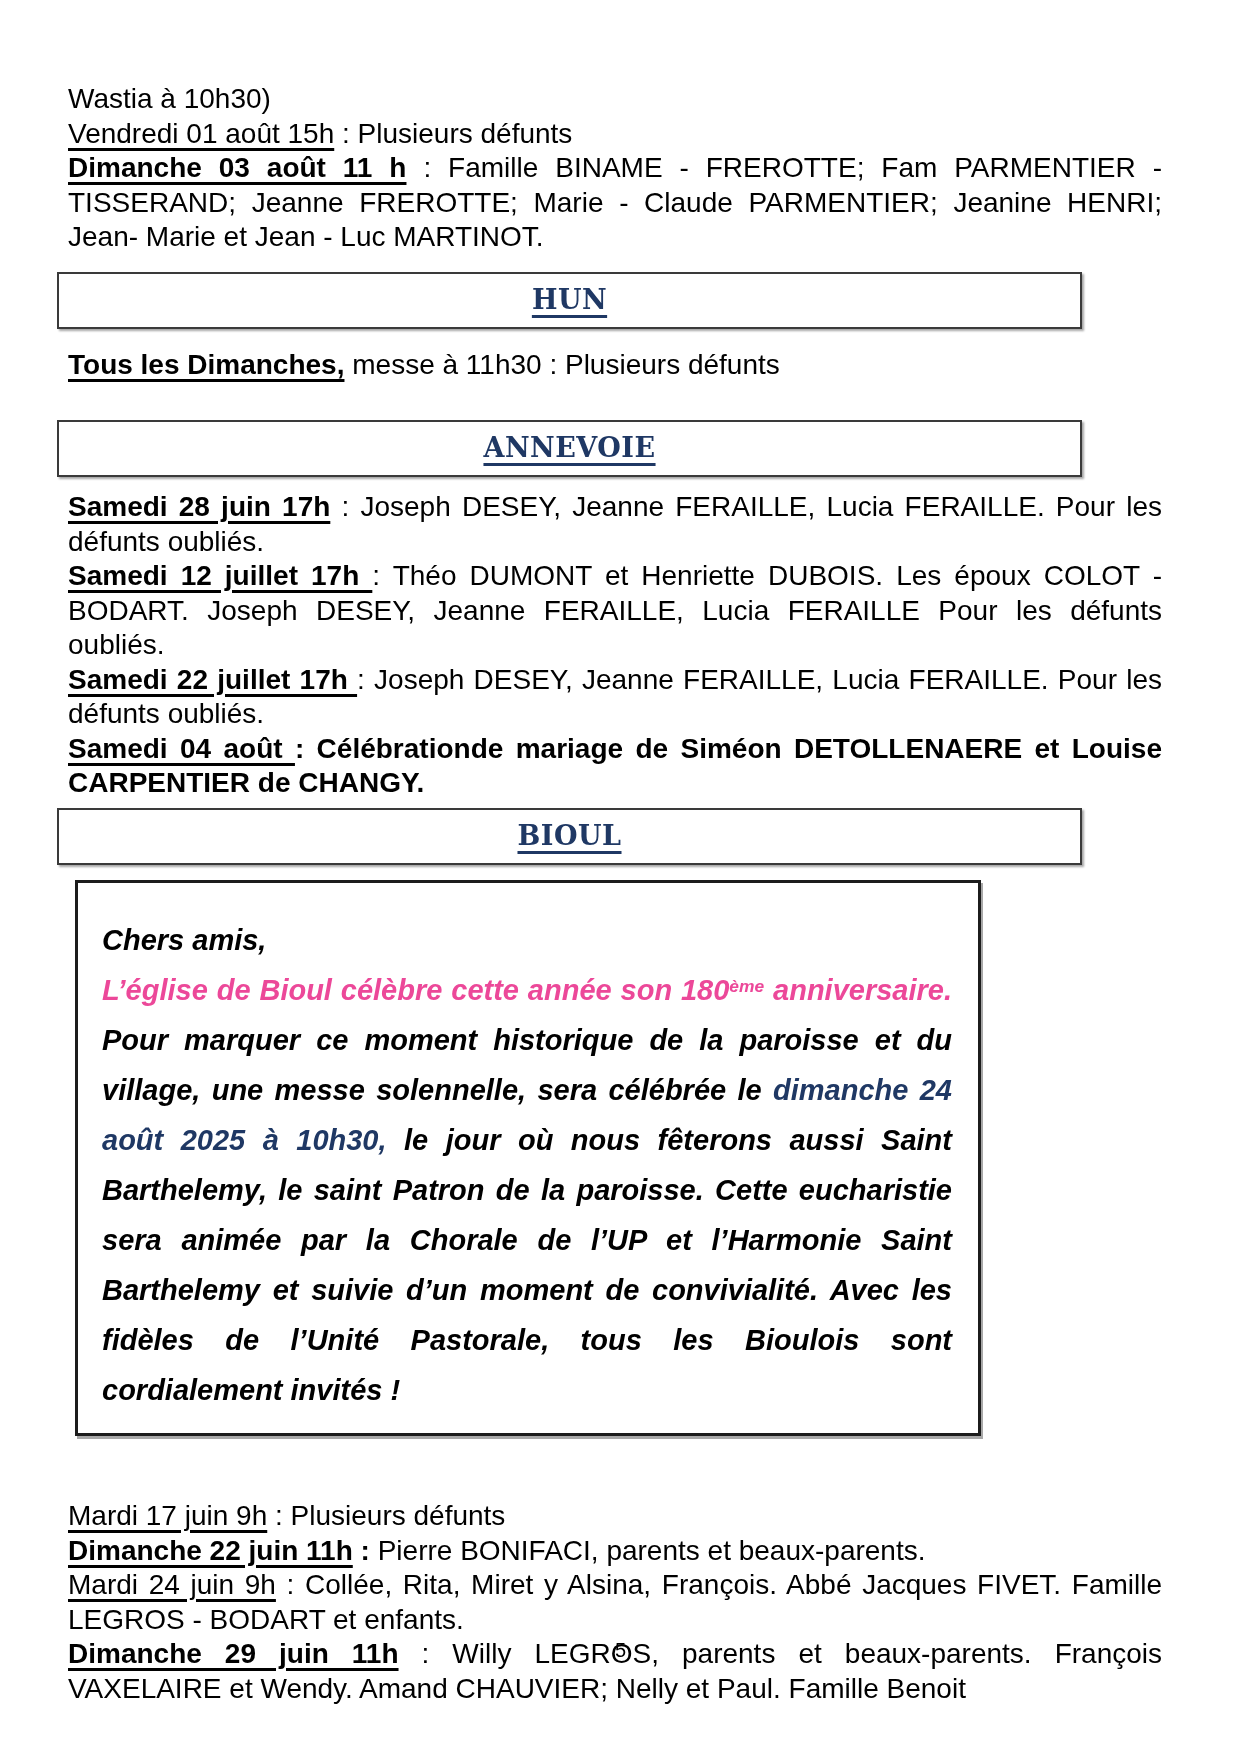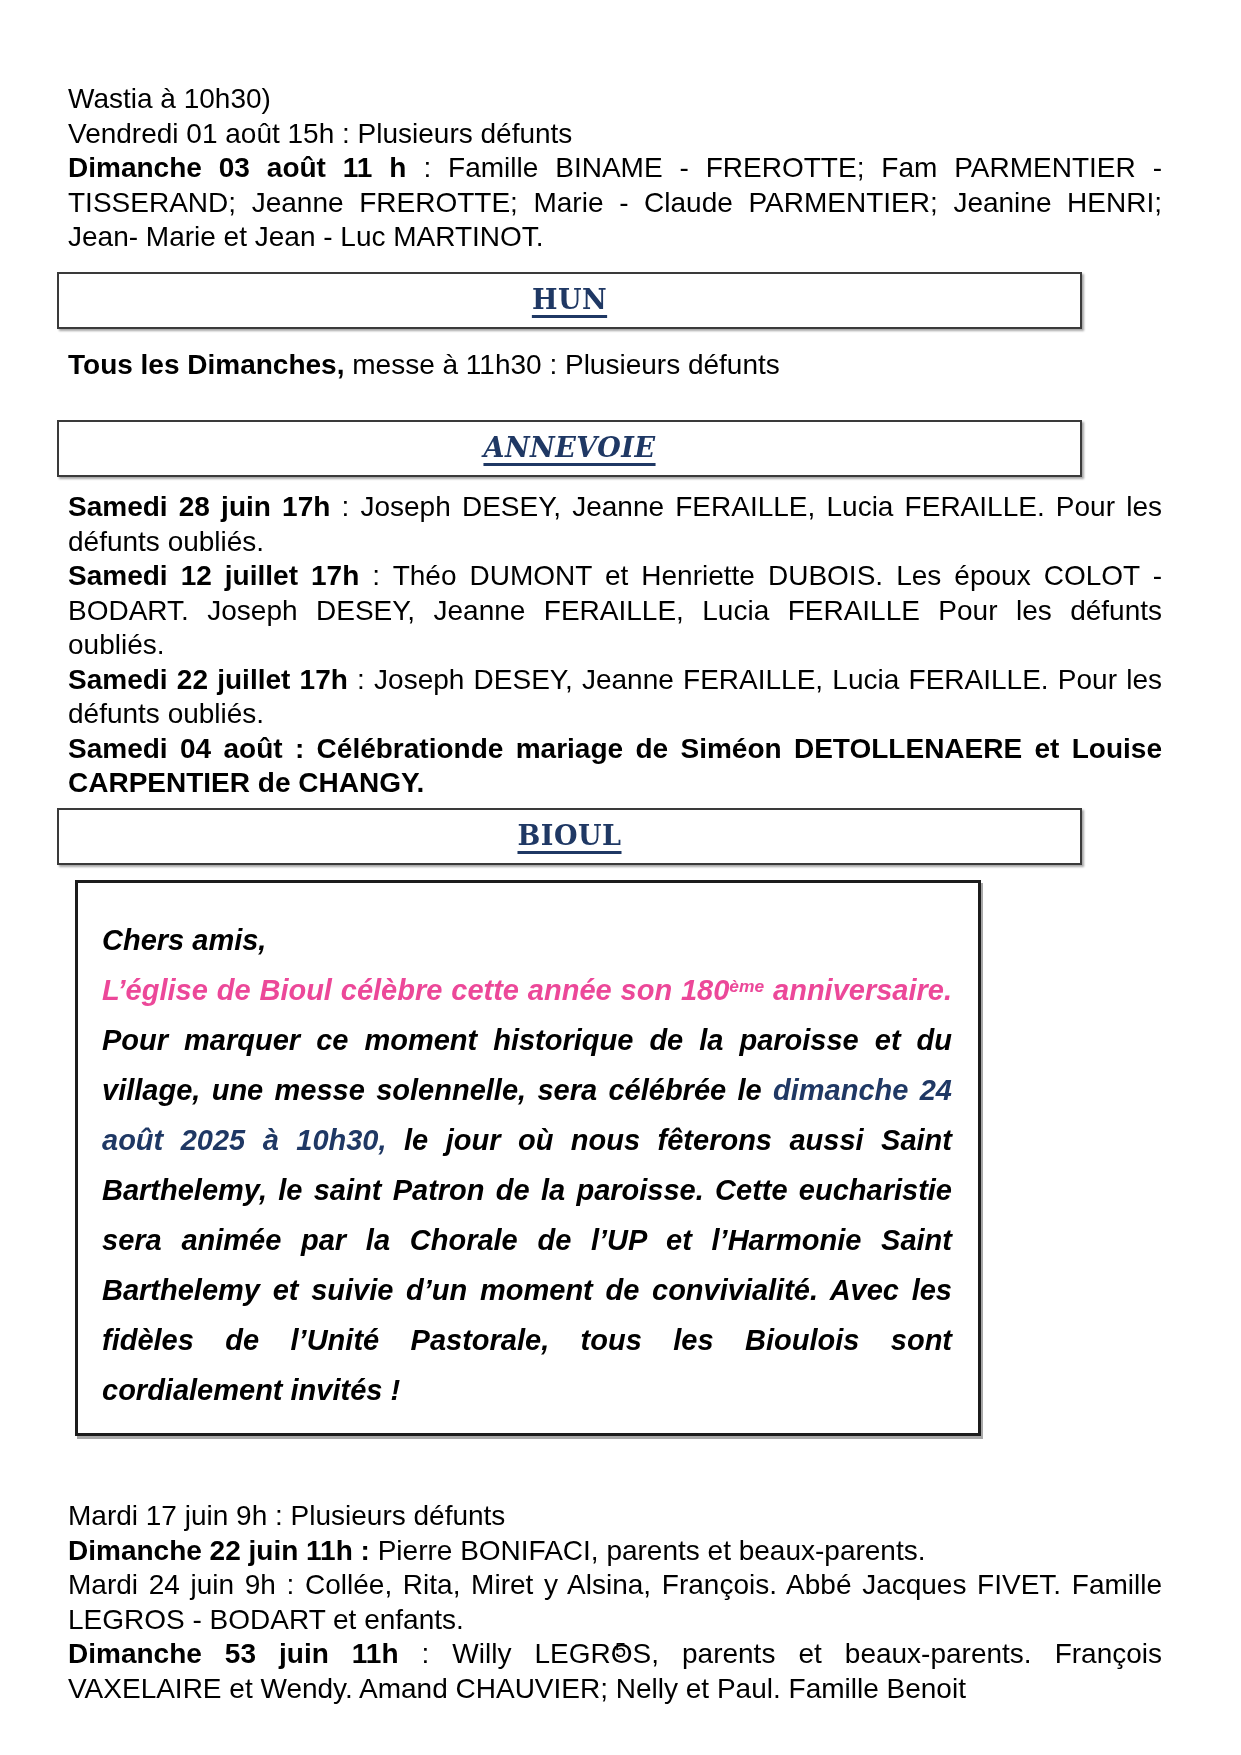--- a/index.html
+++ b/index.html
@@ -20,39 +20,40 @@
   .page {
     box-sizing: border-box;
     width: 1241px;
     height: 1755px;
     padding: 62px 79px 0 68px;
   }
   p { margin: 0; }
   .just { text-align: justify; }
   .b { font-weight: bold; }
   .u {
+    text-decoration: underline;
     text-decoration-thickness: 2.5px;
     text-underline-offset: 5px;
   }
   .b.u { text-decoration-thickness: 3px; }
 
   .intro { margin-top: 20px; }
 
   .section-box {
     margin-left: -11px;
     width: 1025px;
     box-sizing: border-box;
     border: 2px solid #3a3a3a;
     box-shadow: 2px 2px 2px rgba(0,0,0,0.35);
     background: #ffffff;
     text-align: center;
     padding: 9px 0 10px 0;
   }
   .section-box.hun { margin-top: 17px; }
-  .section-box.annevoie { margin-top: 37px; font-style: italic; }
+  .section-box.annevoie { margin-top: 37px; }
   .section-box.bioul { margin-top: 7px; text-align: center; }
   .section-title {
     font-family: "DejaVu Serif", "Liberation Serif", serif;
     font-weight: bold;
     font-size: 27px;
     line-height: 34px;
     letter-spacing: 0.5px;
     color: #1F3864;
     text-decoration: underline;
     text-decoration-thickness: 3px;
@@ -157,19 +158,19 @@
     <p class="just">
       <span class="u">Mardi 17 juin 9h</span><span> : Plusieurs défunts</span>
     </p>
     <p class="just">
       <span class="b u">Dimanche 22 juin 11h</span><span class="b"> : </span><span> Pierre BONIFACI, parents et beaux-parents.</span>
     </p>
     <p class="just">
       <span class="u">Mardi 24 juin 9h</span><span> : Collée, Rita, Miret y Alsina, François. Abbé Jacques FIVET. Famille LEGROS - BODART et enfants.</span>
     </p>
     <p class="just">
-      <span class="b u">Dimanche 53 juin 11h</span><span> : Willy LEGROS, parents et beaux-parents. François VAXELAIRE et Wendy. Amand CHAUVIER; Nelly et Paul. Famille Benoit</span>
+      <span class="b u">Dimanche 29 juin 11h</span><span> : Willy LEGROS, parents et beaux-parents. François VAXELAIRE et Wendy. Amand CHAUVIER; Nelly et Paul. Famille Benoit</span>
     </p>
   </section>
 
 </div>
 
 <div class="page-number">5</div>
 
 </body></html>

